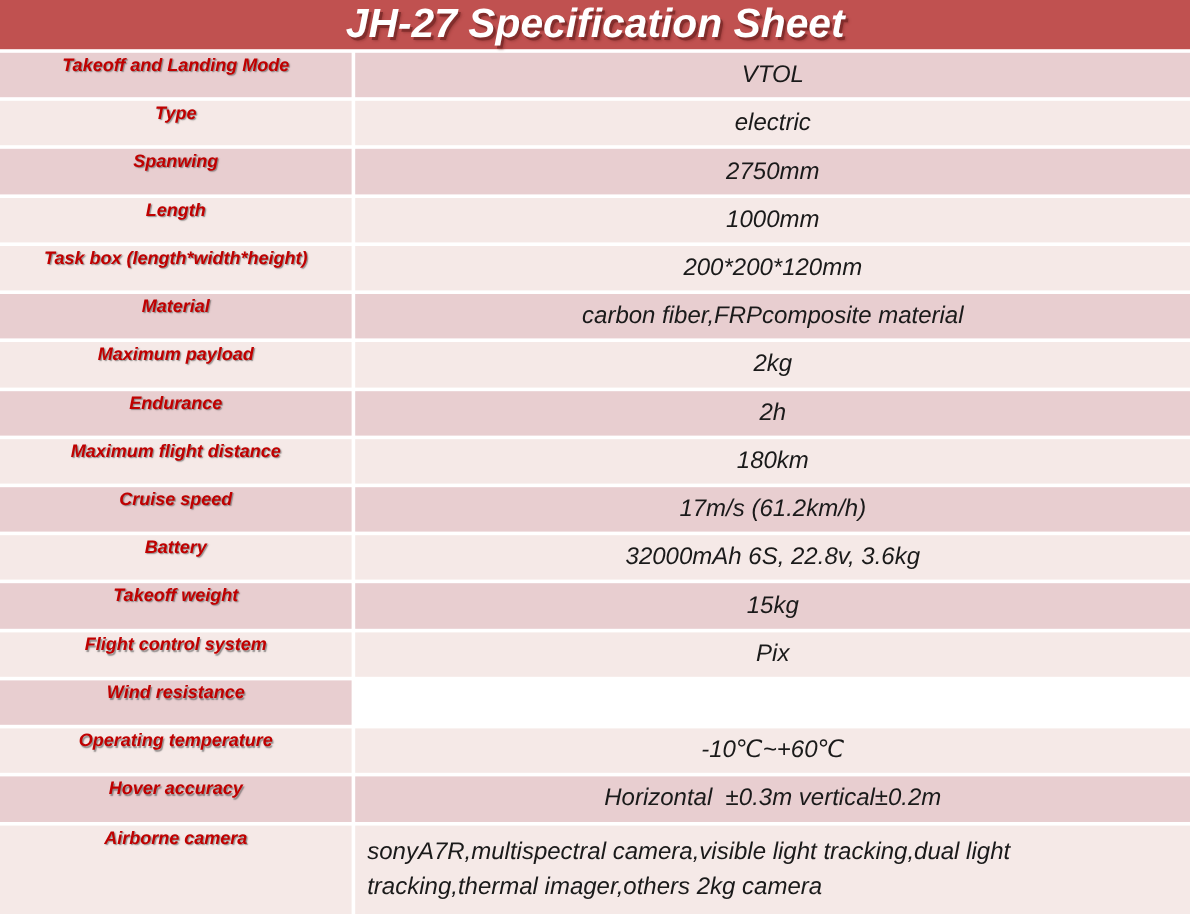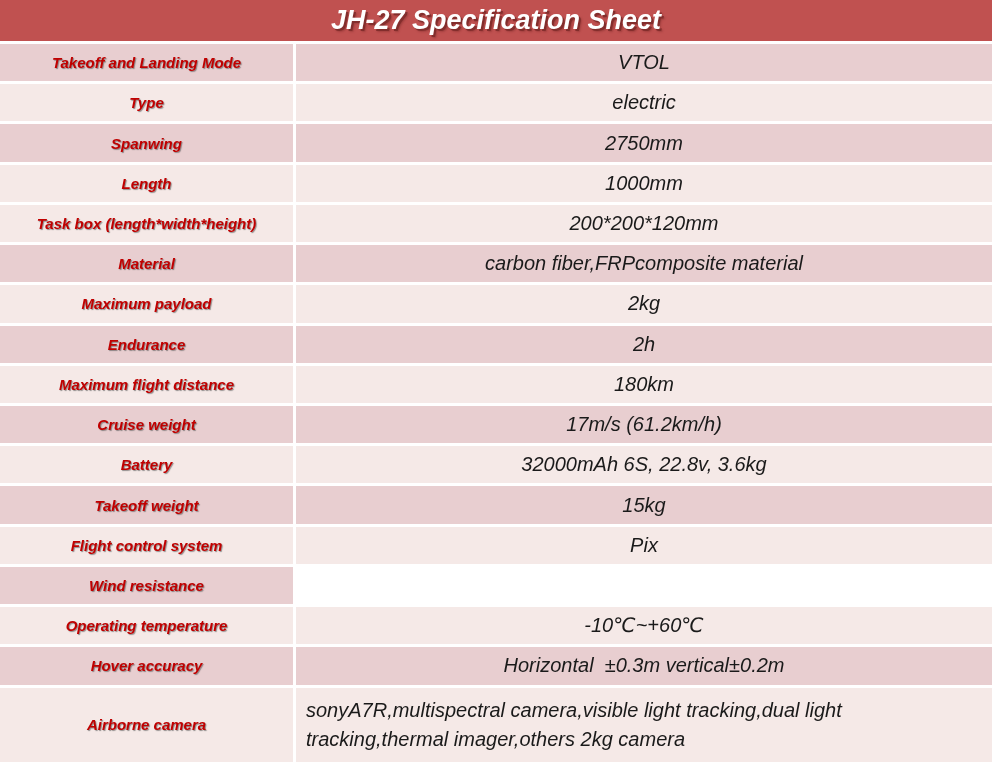--- a/index.html
+++ b/index.html
@@ -23,34 +23,34 @@
     background: var(--divider);
     gap: 3px;
   }
   .title-bar {
     height: 41px; flex: 0 0 41px;
     background: var(--accent);
     display: flex; align-items: center; justify-content: center;
   }
   .title-text {
     color: var(--title-text);
-    font-size: 27px;
+    font-size: 34px;
     font-weight: bold;
     font-style: italic;
     letter-spacing: 0px;
     text-shadow: 2px 2px 0 rgba(125, 42, 41, 0.85), 3px 3px 2px rgba(125, 42, 41, 0.45);
   }
   .spec-row {
     display: flex; gap: 3px; flex: 1 1 0;
     min-height: 0;
   }
   .spec-row.tall { flex: 2 1 0; }
   .cell-label {
     width: 293px; flex: 0 0 293px;
-    display: flex; align-items: center; justify-content: center;
+    display: flex; justify-content: center;
     text-align: center;
     padding: 2px 8px;
   }
   .cell-label span {
     color: var(--label-red);
     font-weight: bold;
     font-style: italic;
     font-size: 15px;
     text-shadow: 1px 1px 1px rgba(90, 90, 90, 0.65);
   }
@@ -156,21 +156,21 @@
     <div class="cell-label">
       <span>Maximum flight distance</span>
     </div>
     <div class="cell-value">
       <span>180km</span>
     </div>
   </div>
 
   <div class="spec-row dark">
     <div class="cell-label">
-      <span>Cruise weight</span>
+      <span>Cruise speed</span>
     </div>
     <div class="cell-value">
       <span>17m/s (61.2km/h)</span>
     </div>
   </div>
 
   <div class="spec-row light">
     <div class="cell-label">
       <span>Battery</span>
     </div>

